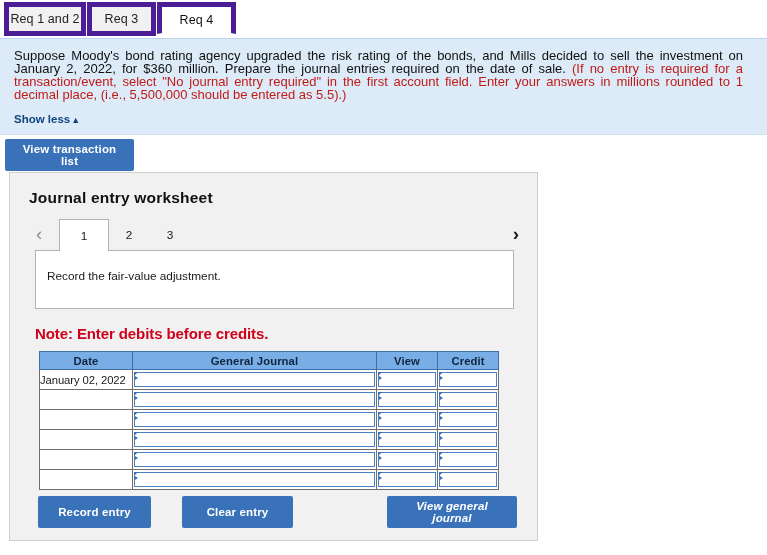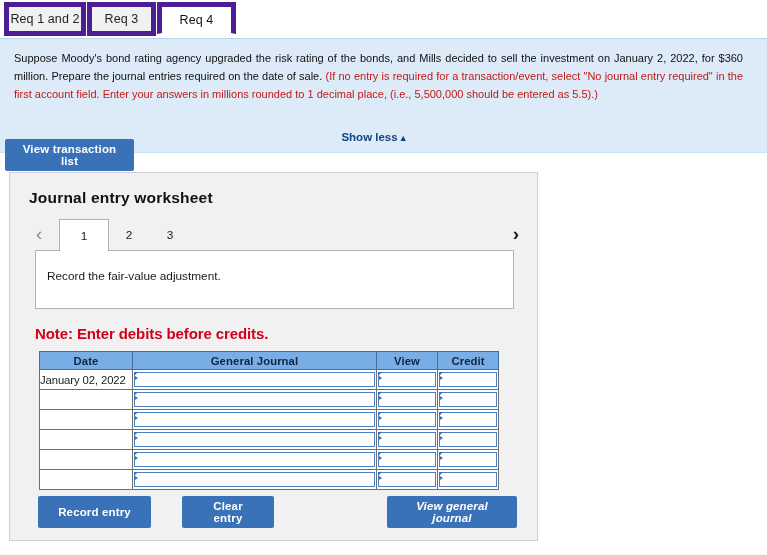--- a/index.html
+++ b/index.html
@@ -56,30 +56,30 @@
     position: absolute;
     left: 0; top: 38px;
     width: 767px;
     box-sizing: border-box;
     background: #dcebf7;
     border-top: 1px solid #b9d4ea;
     border-bottom: 1px solid #cfe2f1;
     padding: 10px 24px 8px 14px;
   }
   .instr-text {
-    font-size: 11px;
-    line-height: 18px;
+    font-size: 13px;
+    line-height: 13px;
     color: #111111;
     text-align: justify;
     margin: 0;
   }
   .instr-red { color: #c21a17; }
   .showless-row {
-    text-align: center;
-    margin-top: 27px;
+    text-align: left;
+    margin-top: 11px;
     padding-right: 8px;
   }
   .showless {
     font-size: 11.5px;
     font-weight: bold;
     color: #11447f;
     cursor: pointer;
     display: inline-block;
   }
   .showless .caret { font-size: 9px; margin-left: 1px; }
@@ -251,21 +251,21 @@
     position: absolute;
     left: 0px; top: 3px;
     width: 0; height: 0;
     border-left: 3px solid #3a6fb5;
     border-top: 2px solid transparent;
     border-bottom: 2px solid transparent;
   }
 
   
   #record-entry  { position: absolute; left: 28px;  top: 323px; width: 113px; height: 23px; }
-  #clear-entry   { position: absolute; left: 172px; top: 323px; width: 92px; height: 23px; }
+  #clear-entry   { position: absolute; left: 172px; top: 323px; width: 111px; height: 23px; }
   #view-journal  { position: absolute; left: 377px; top: 323px; width: 130px; height: 25px; font-style: italic; }
 </style>
 </head>
 <body>
 
 <div class="tabstrip">
   <div class="tab" id="tab-0">
     <span>Req 1 and 2</span>
   </div>
   <div class="tab" id="tab-1">

